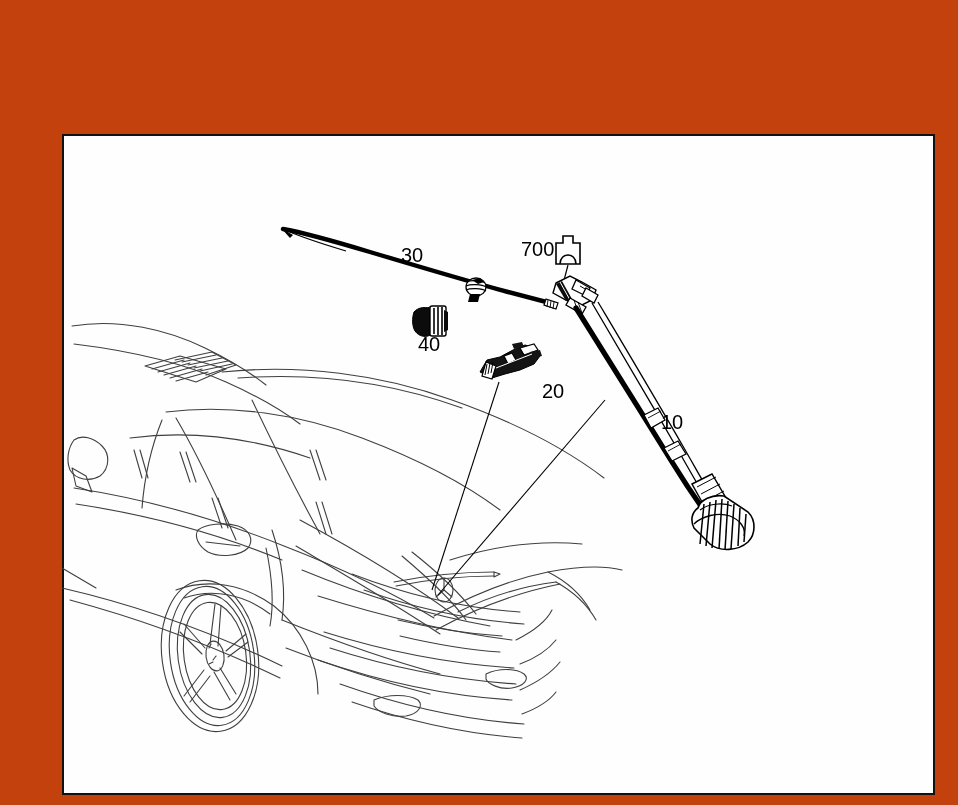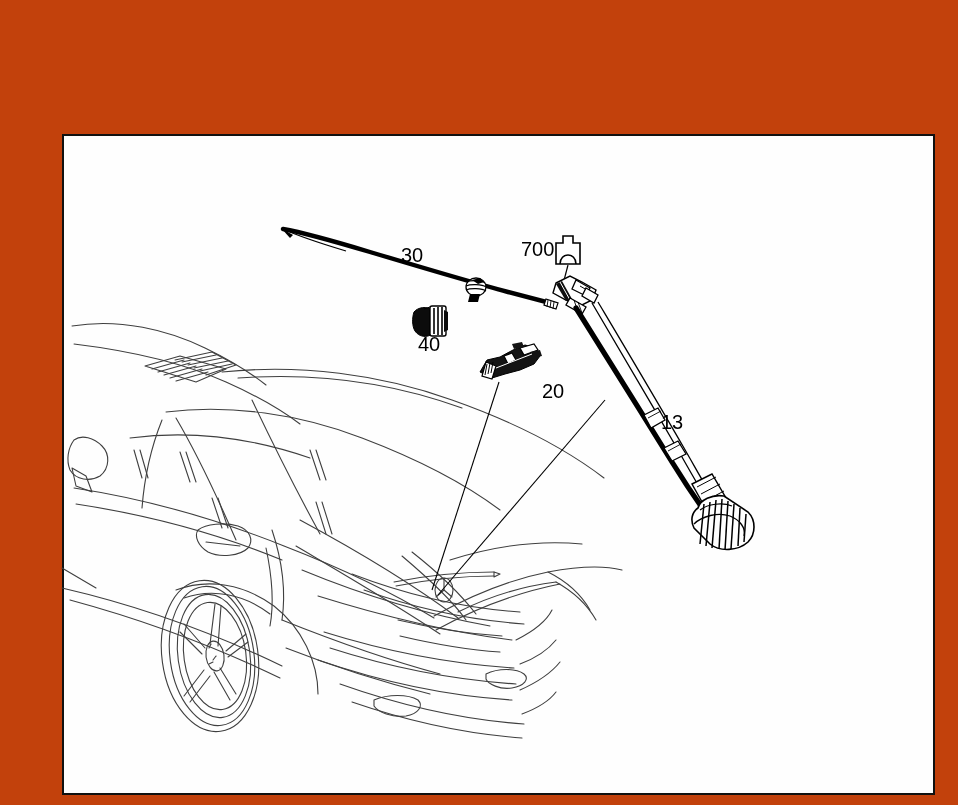--- a/index.html
+++ b/index.html
@@ -300,17 +300,17 @@
       <path d="M605,400 L438,595"></path>
     </g>
   </svg>
 
   <div class="part-label" id="label-30">30</div>
 
   <div class="part-label" id="label-40">40</div>
 
   <div class="part-label" id="label-20">20</div>
 
-  <div class="part-label" id="label-10">13</div>
+  <div class="part-label" id="label-10">10</div>
 
   <div class="part-label" id="label-900">700</div>
 
 </div>
 
 </body></html>

